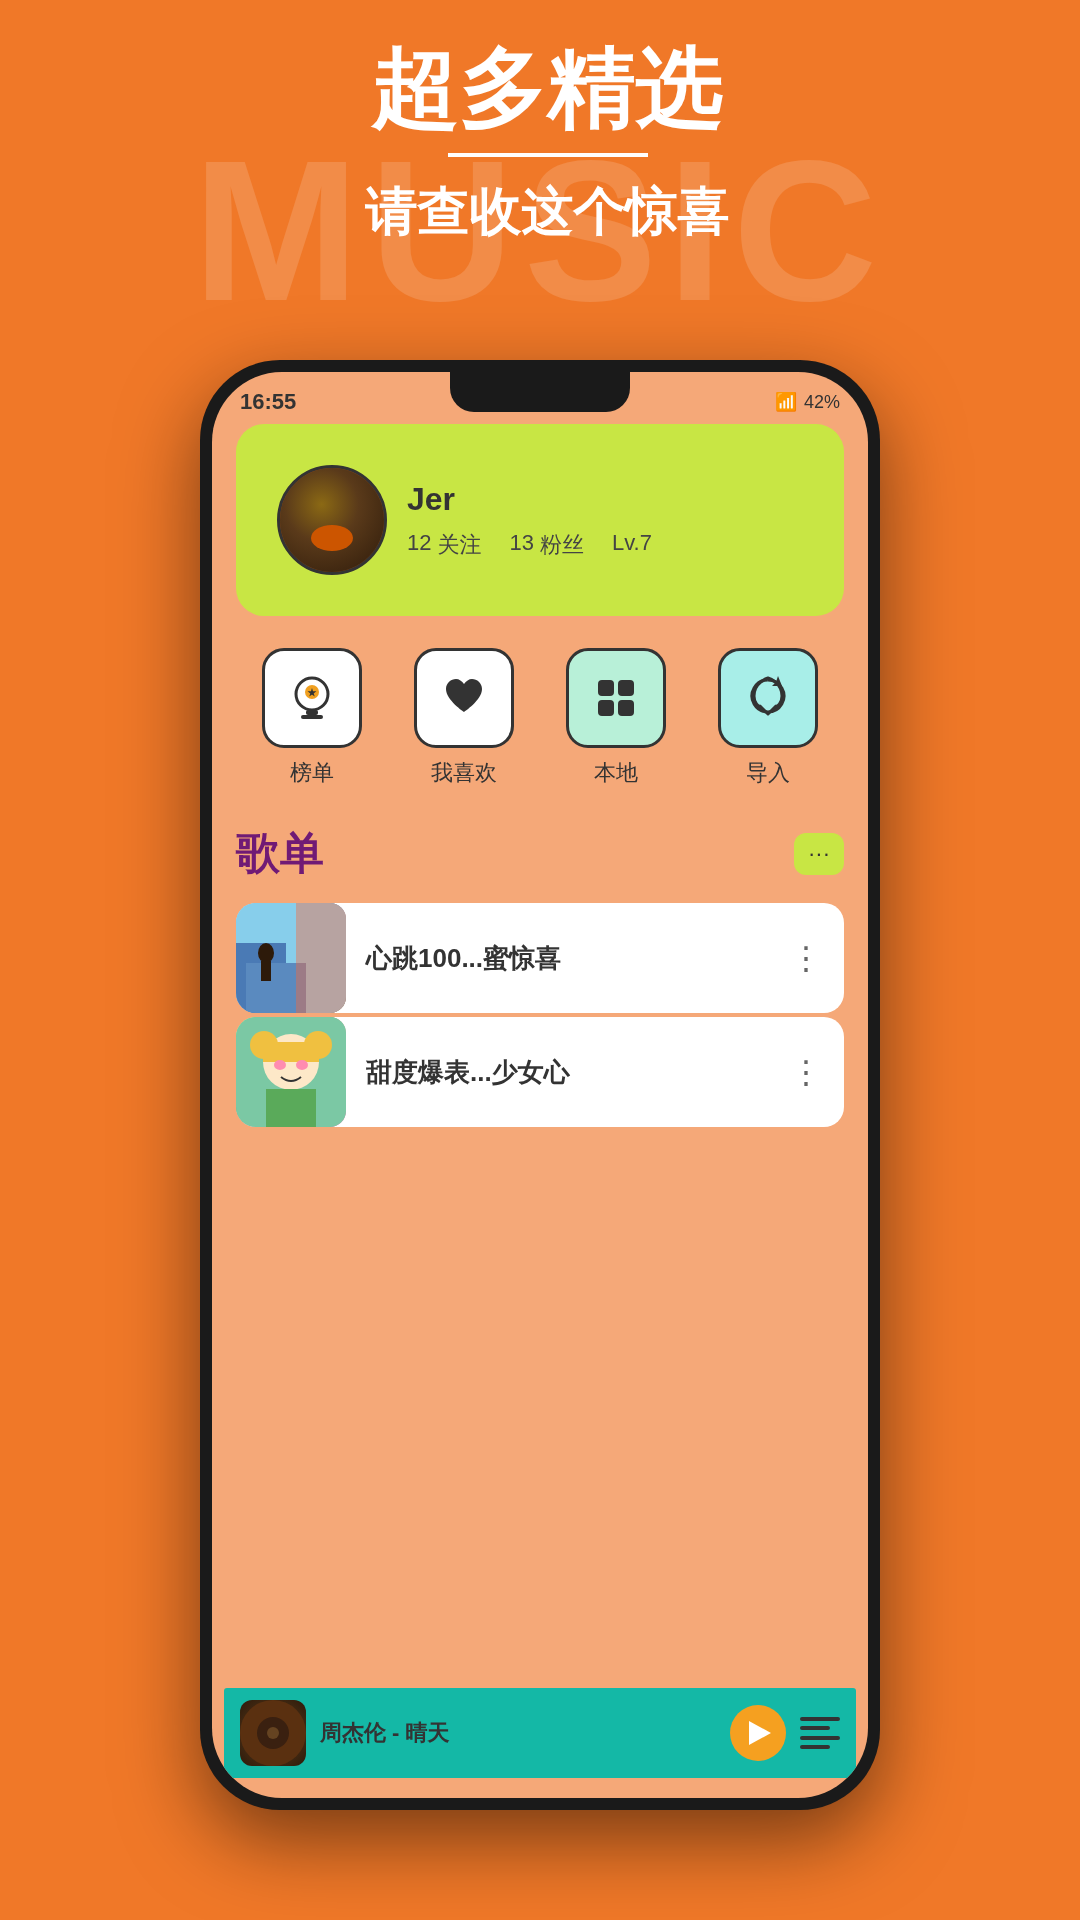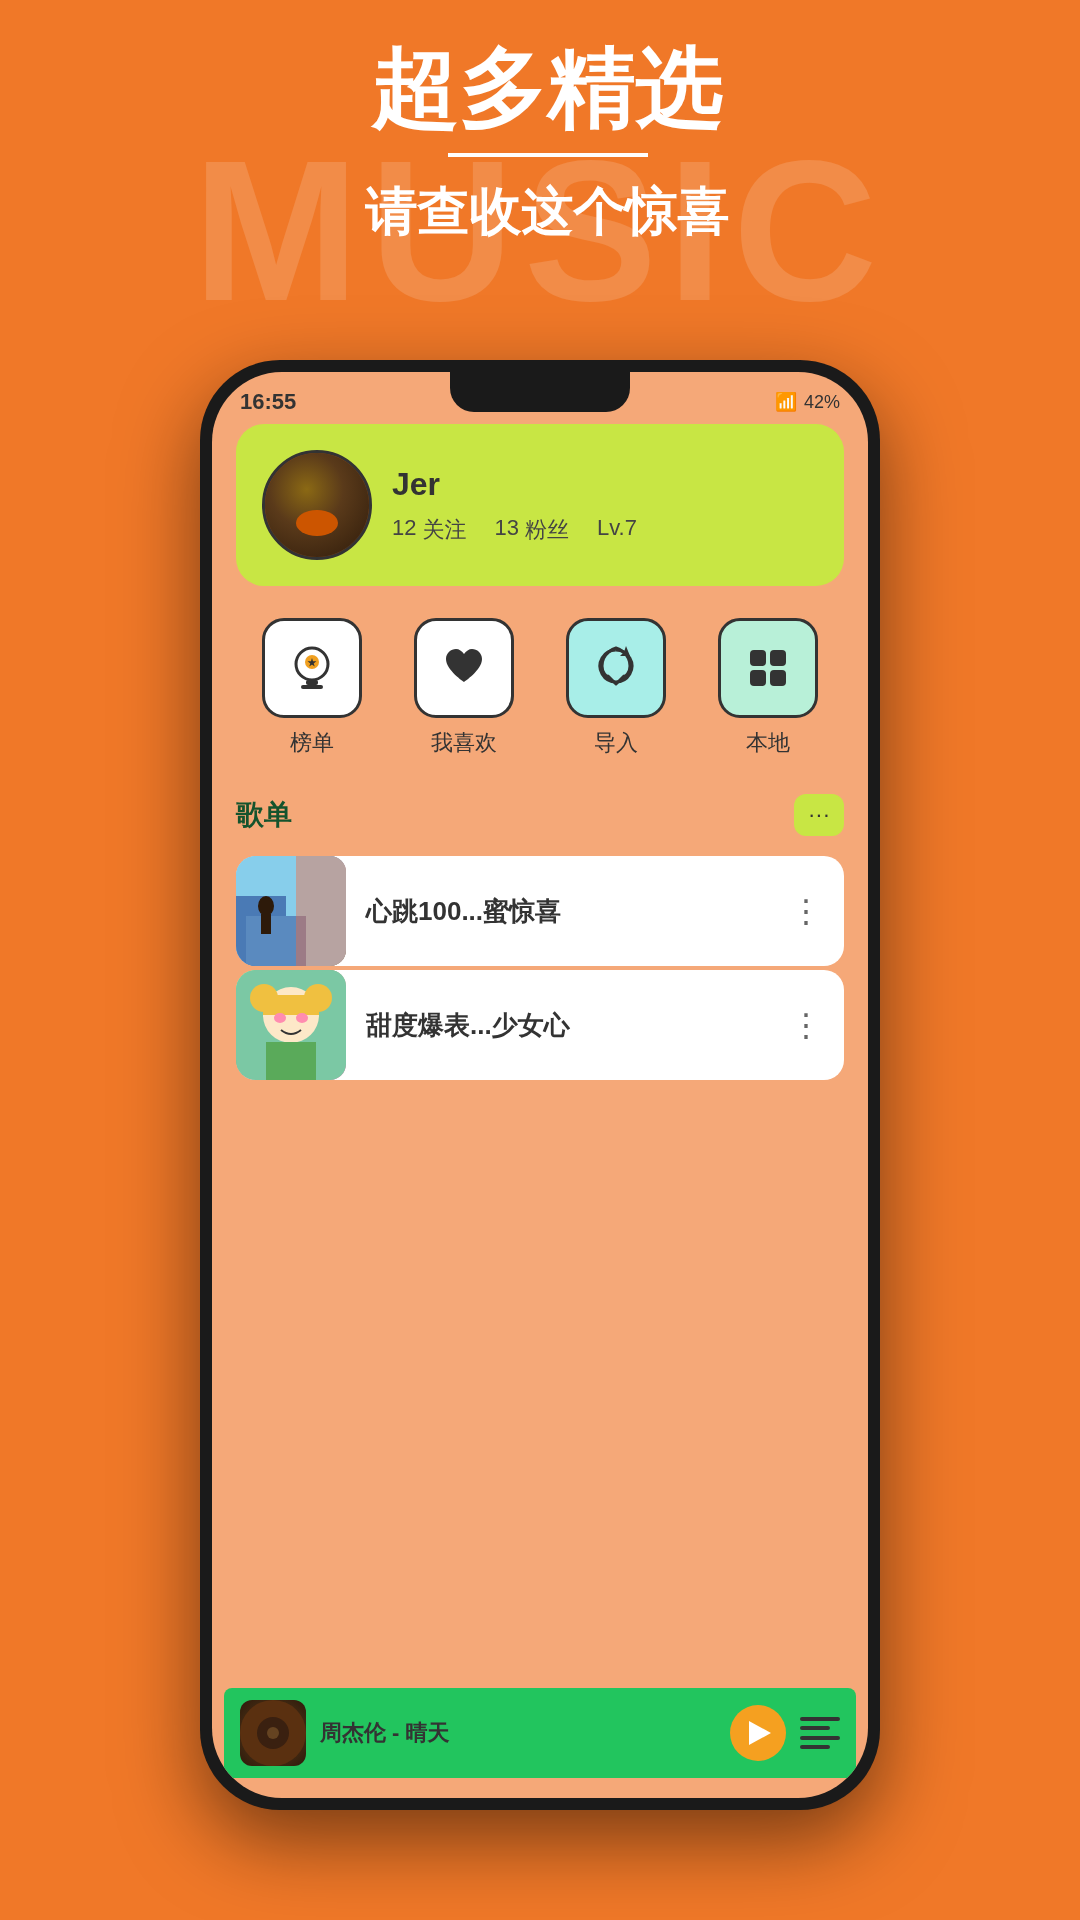--- a/index.html
+++ b/index.html
@@ -166,21 +166,21 @@
       display: block;
       height: 4px;
       background: #333;
       border-radius: 2px;
     }
 
     
     .profile-card {
       background: #C8E644;
       border-radius: 28px;
-      padding: 26px;
+      padding: 41px;
       display: flex;
       align-items: center;
       gap: 20px;
       margin-bottom: 32px;
     }
     .avatar {
       width: 110px;
       height: 110px;
       border-radius: 50%;
       background: #8B4513;
@@ -262,23 +262,23 @@
     }
 
     
     .section-header {
       display: flex;
       align-items: center;
       justify-content: space-between;
       margin-bottom: 20px;
     }
     .section-title {
-      font-size: 28px;
+      font-size: 44px;
       font-weight: 700;
-      color: #14532d;
+      color: #701a75;
     }
     .more-btn {
       background: #C8E644;
       border-radius: 12px;
       padding: 8px 14px;
       font-size: 22px;
       color: #333;
     }
 
     
@@ -316,22 +316,22 @@
       color: #666;
       letter-spacing: 2px;
     }
 
     
     .now-playing-bar {
       position: absolute;
       bottom: 20px;
       left: 12px;
       right: 12px;
-      background: #22c55e;
-      border-radius: 8px;
+      background: #14b8a6;
+      border-radius: 3px;
       height: 90px;
       display: flex;
       align-items: center;
       padding: 0 16px;
       gap: 14px;
     }
     .np-thumbnail {
       width: 66px;
       height: 66px;
       border-radius: 12px;
@@ -454,41 +454,41 @@
         <div class="action-item">
           <div class="action-icon-box" style="background:#fff;">
             <svg width="52" height="52" viewBox="0 0 52 52">
               <path d="M26 40 C26 40 8 28 8 17 C8 11 13 7 18 7 C21 7 24 9 26 12 C28 9 31 7 34 7 C39 7 44 11 44 17 C44 28 26 40 26 40Z" fill="#333"></path>
             </svg>
           </div>
           <span class="action-label">我喜欢</span>
         </div>
 
         <div class="action-item">
-          <div class="action-icon-box cyan">
-            <svg width="52" height="52" viewBox="0 0 52 52">
-              <path d="M26 6 C26 6 40 10 40 24 C40 30 36 35 30 38 L34 34 L30 38 L26 42 L22 38 L18 34 L22 38 C16 35 12 30 12 24 C12 10 26 6 26 6Z" fill="none" stroke="#333" stroke-width="3" stroke-linejoin="round"></path>
-              <path d="M26 8 A16 16 0 1 1 25.9 8" fill="none" stroke="#333" stroke-width="3"></path>
-              <path d="M34 10 L36 4 L40 14 L30 14 Z" fill="#333"></path>
-            </svg>
-          </div>
-          <span class="action-label">导入</span>
-        </div>
-
-        <div class="action-item">
           <div class="action-icon-box green">
             <svg width="52" height="52" viewBox="0 0 52 52">
               <rect x="8" y="8" width="16" height="16" rx="4" fill="#333"></rect>
               <rect x="28" y="8" width="16" height="16" rx="4" fill="#333"></rect>
               <rect x="8" y="28" width="16" height="16" rx="4" fill="#333"></rect>
               <rect x="28" y="28" width="16" height="16" rx="4" fill="#333"></rect>
             </svg>
           </div>
           <span class="action-label">本地</span>
         </div>
+
+        <div class="action-item">
+          <div class="action-icon-box cyan">
+            <svg width="52" height="52" viewBox="0 0 52 52">
+              <path d="M26 6 C26 6 40 10 40 24 C40 30 36 35 30 38 L34 34 L30 38 L26 42 L22 38 L18 34 L22 38 C16 35 12 30 12 24 C12 10 26 6 26 6Z" fill="none" stroke="#333" stroke-width="3" stroke-linejoin="round"></path>
+              <path d="M26 8 A16 16 0 1 1 25.9 8" fill="none" stroke="#333" stroke-width="3"></path>
+              <path d="M34 10 L36 4 L40 14 L30 14 Z" fill="#333"></path>
+            </svg>
+          </div>
+          <span class="action-label">导入</span>
+        </div>
       </div>
 
       <div class="section-header">
         <span class="section-title">歌单</span>
         <div class="more-btn">···</div>
       </div>
 
       <div class="playlist-item">
         <div class="playlist-thumbnail thumbnail-1">
           <svg width="110" height="110" viewBox="0 0 110 110">

